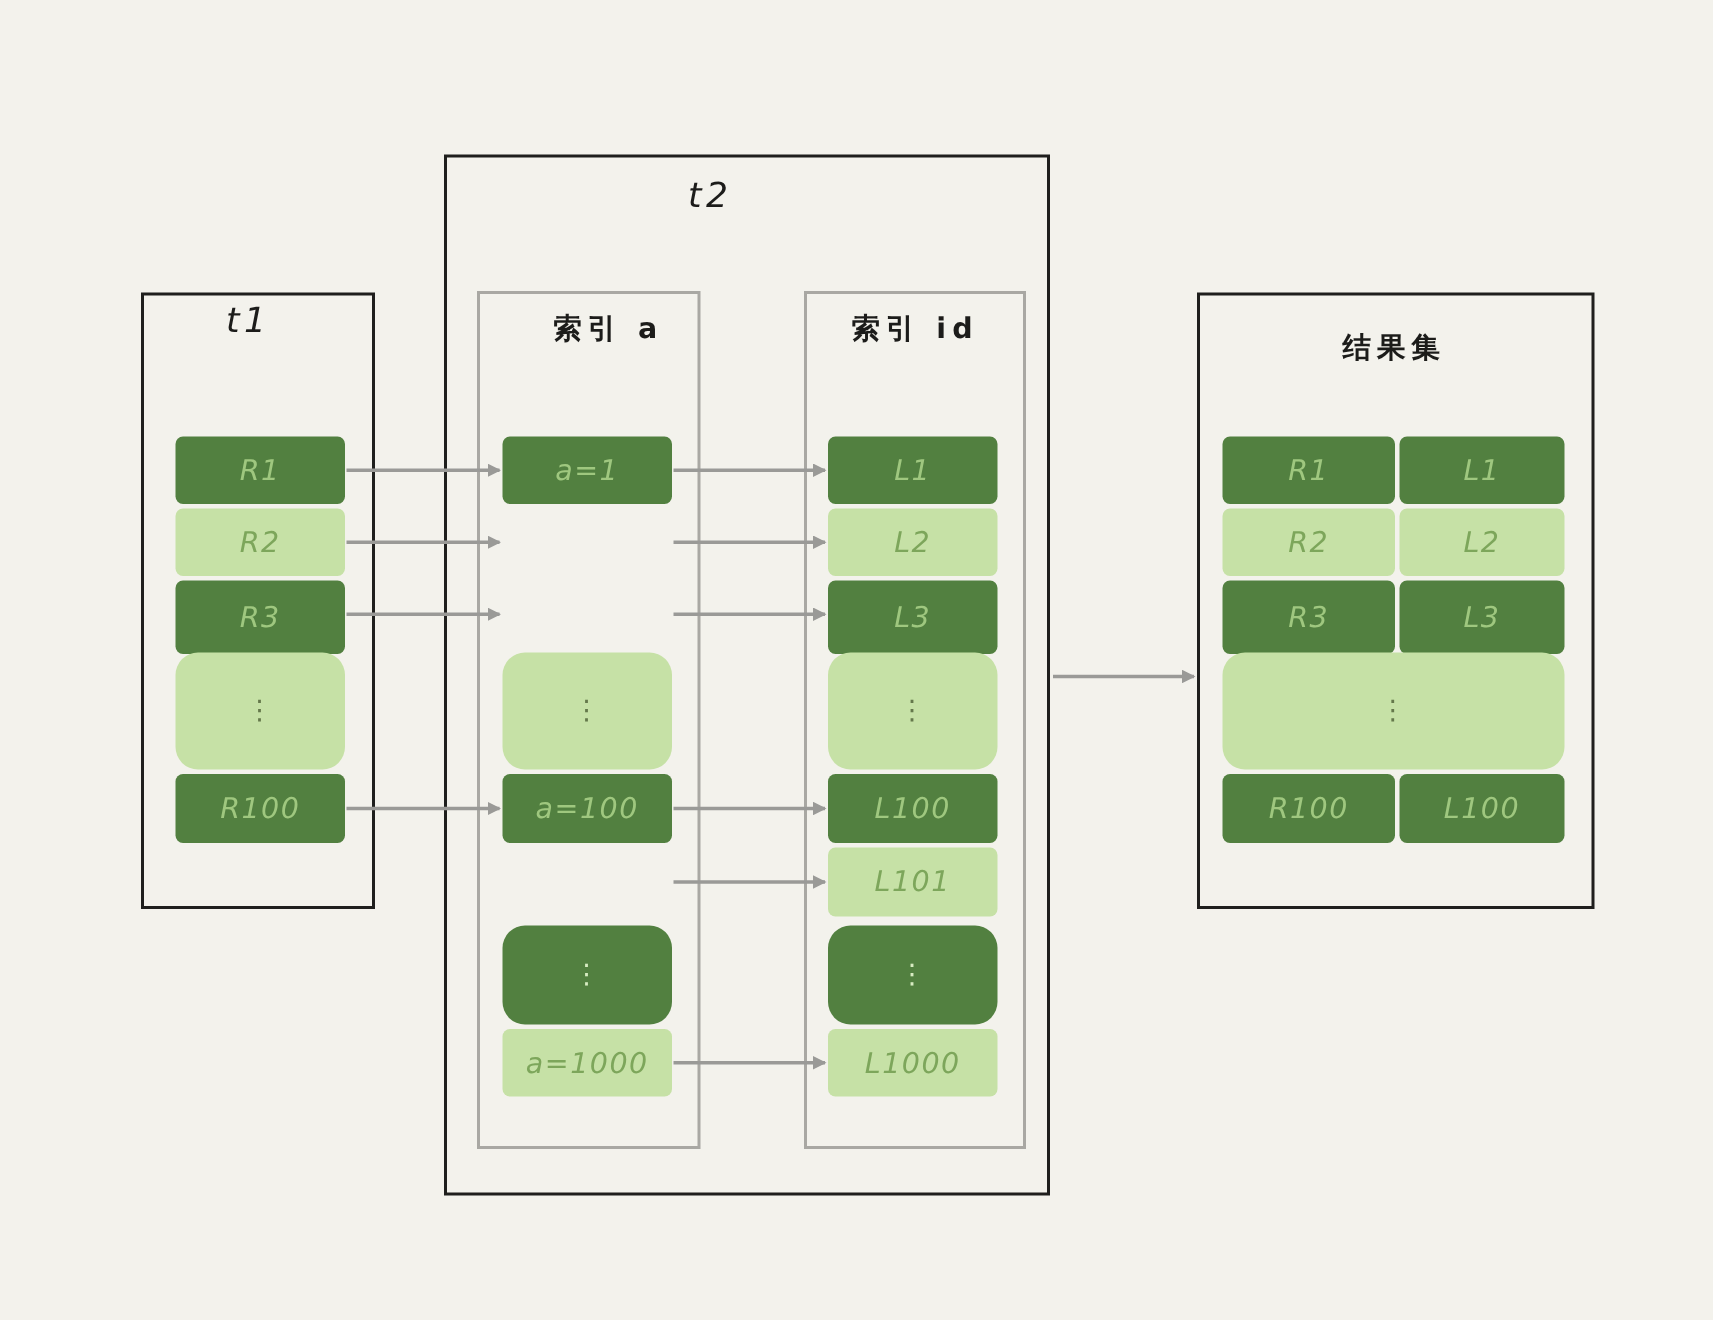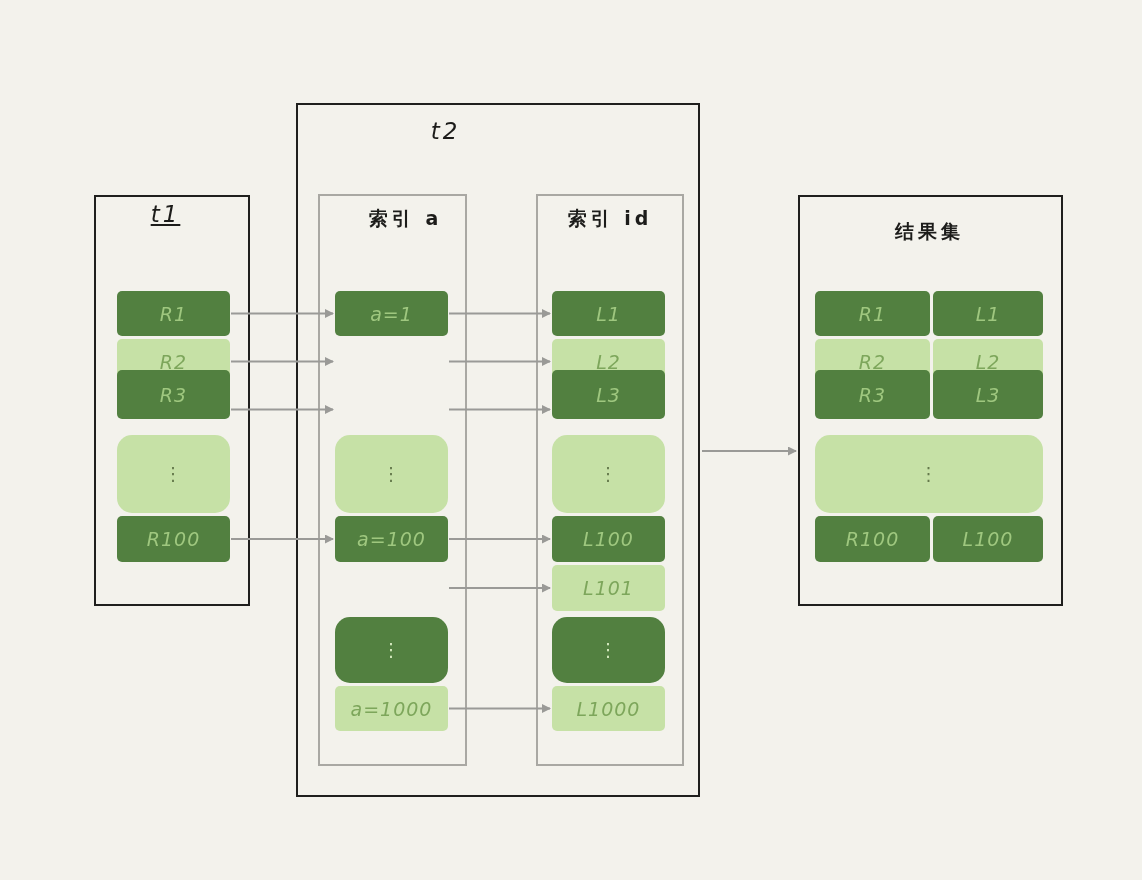--- a/index.html
+++ b/index.html
@@ -39,48 +39,48 @@
   
   .col-t1{left:117px;width:113px;}
   .col-a{left:335px;width:113px;}
   .col-id{left:552px;width:113px;}
   .col-res-l{left:815px;width:115px;}
   .col-res-r{left:933px;width:110px;}
   .col-res-span{left:815px;width:228px;}
   
   .row-0{top:291px;height:45px;}
   .row-1{top:339px;height:45px;}
-  .row-2{top:370px;height:49px;}
+  .row-2{top:387px;height:49px;}
   .row-3{top:435px;height:78px;}
   .row-4{top:516px;height:46px;}
   .row-5{top:565px;height:46px;}
   .row-6{top:617px;height:66px;}
   .row-7{top:686px;height:45px;}
   .arrows{position:absolute;left:0;top:0;z-index:5;}
 </style>
 </head>
 <body>
 
 <div class="canvas">
 
   <div class="layer">
     <div class="box outer-box" style="left:94px;top:195px;width:156px;height:411px;"></div>
-    <div class="title title-latin" style="left:94px;top:201px;width:143px;text-decoration:underline;">t1</div>
+    <div class="title title-latin" style="left:94px;top:201px;width:143px;">t1</div>
     <div class="cell dark  col-t1 row-0">R1</div>
     <div class="cell light col-t1 row-1">R2</div>
     <div class="cell dark  col-t1 row-2">R3</div>
     <div class="cell light tall col-t1 row-3">
         <span class="dots">⋮</span>
       </div>
     <div class="cell dark  col-t1 row-4">R100</div>
   </div>
 
   <div class="layer">
     <div class="box outer-box" style="left:296px;top:103px;width:404px;height:694px;"></div>
-    <div class="title title-latin" style="left:284px;top:118px;width:323px;">t2</div>
+    <div class="title title-latin" style="left:312px;top:118px;width:323px;">t2</div>
 
     <div class="box inner-box" style="left:318px;top:194px;width:149px;height:572px;"></div>
     <div class="title title-cjk" style="left:318px;top:206px;width:149px;padding-left:13px;">索引 a</div>
     <div class="cell dark  col-a row-0">a=1</div>
     <div class="cell light tall col-a row-3">
         <span class="dots">⋮</span>
       </div>
     <div class="cell dark  col-a row-4">a=100</div>
     <div class="cell dark tall col-a row-6">
         <span class="dots">⋮</span>

